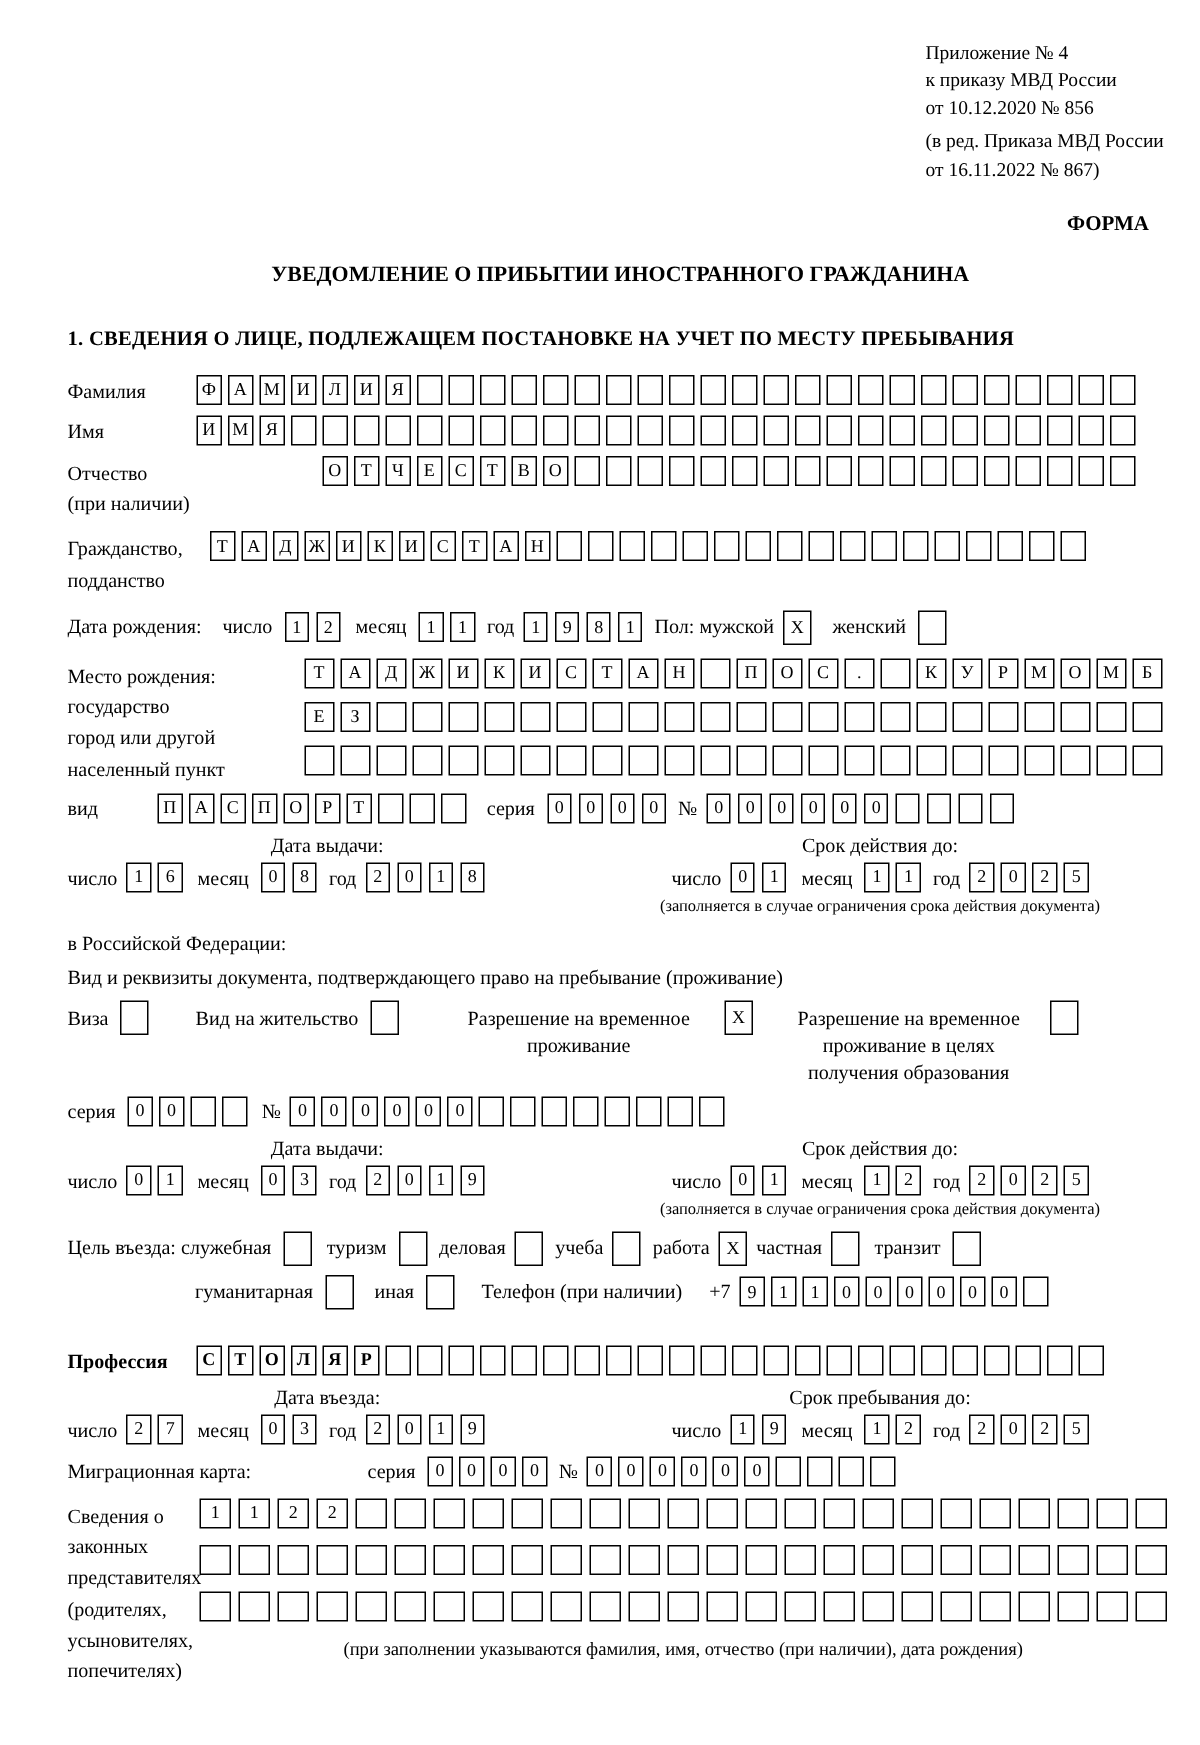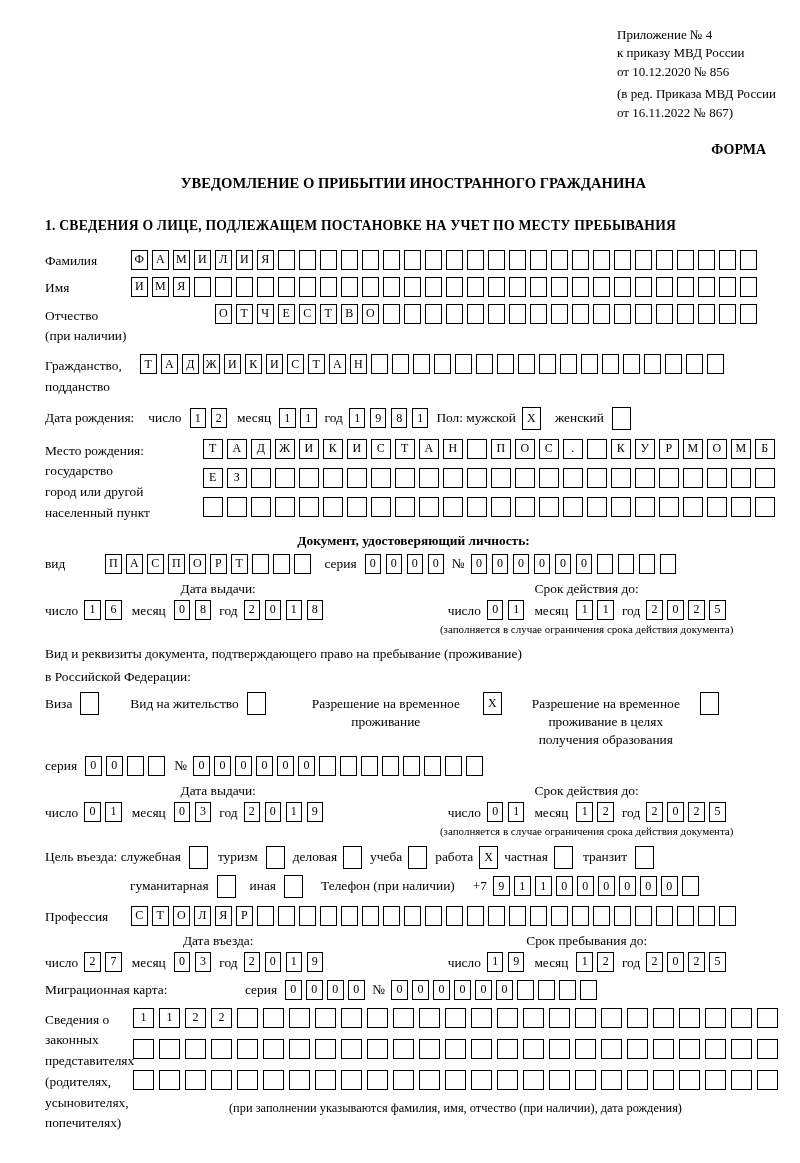--- a/index.html
+++ b/index.html
@@ -343,21 +343,20 @@
           <span class="cell"></span>
           <span class="cell"></span>
           <span class="cell"></span>
           <span class="cell"></span>
           <span class="cell"></span>
           <span class="cell"></span>
         </div>
     </div>
   </div>
 
-  <div class="docheader">Документ, удостоверяющий личность:</div>
 
   <div class="frow inline" style="margin-top:5px;">
     <span class="lbl" style="width:60px;">вид</span>
     <span class="cells">
         <span class="cell">П</span>
         <span class="cell">А</span>
         <span class="cell">С</span>
         <span class="cell">П</span>
         <span class="cell">О</span>
         <span class="cell">Р</span>
@@ -430,22 +429,22 @@
             <span class="cell">0</span>
             <span class="cell">2</span>
             <span class="cell">5</span>
           </span>
       </div>
       <div class="dnote">(заполняется в случае ограничения срока действия документа)</div>
     </div>
   </div>
 
   <div class="para">
+    <div>в Российской Федерации:</div>
     <div>Вид и реквизиты документа, подтверждающего право на пребывание (проживание)</div>
-    <div>в Российской Федерации:</div>
   </div>
 
   <div class="cbrow">
     <div class="cbitem">
       <span class="txt mr8">Виза</span>
       <span class="cells cb">
           <span class="cell"></span>
         </span>
     </div>
     <div class="cbitem ml25">
@@ -596,21 +595,21 @@
         <span class="cell">0</span>
         <span class="cell">0</span>
         <span class="cell">0</span>
         <span class="cell">0</span>
         <span class="cell">0</span>
         <span class="cell">0</span>
         <span class="cell"></span>
       </span>
   </div>
 
-  <div class="frow" style="margin-top:8px;">
+  <div class="frow" style="margin-top:24px;font-weight:bold;">
     <div class="lbl w86">Профессия</div>
     <div class="cells">
         <span class="cell">С</span>
         <span class="cell">Т</span>
         <span class="cell">О</span>
         <span class="cell">Л</span>
         <span class="cell">Я</span>
         <span class="cell">Р</span>
         <span class="cell"></span>
         <span class="cell"></span>

